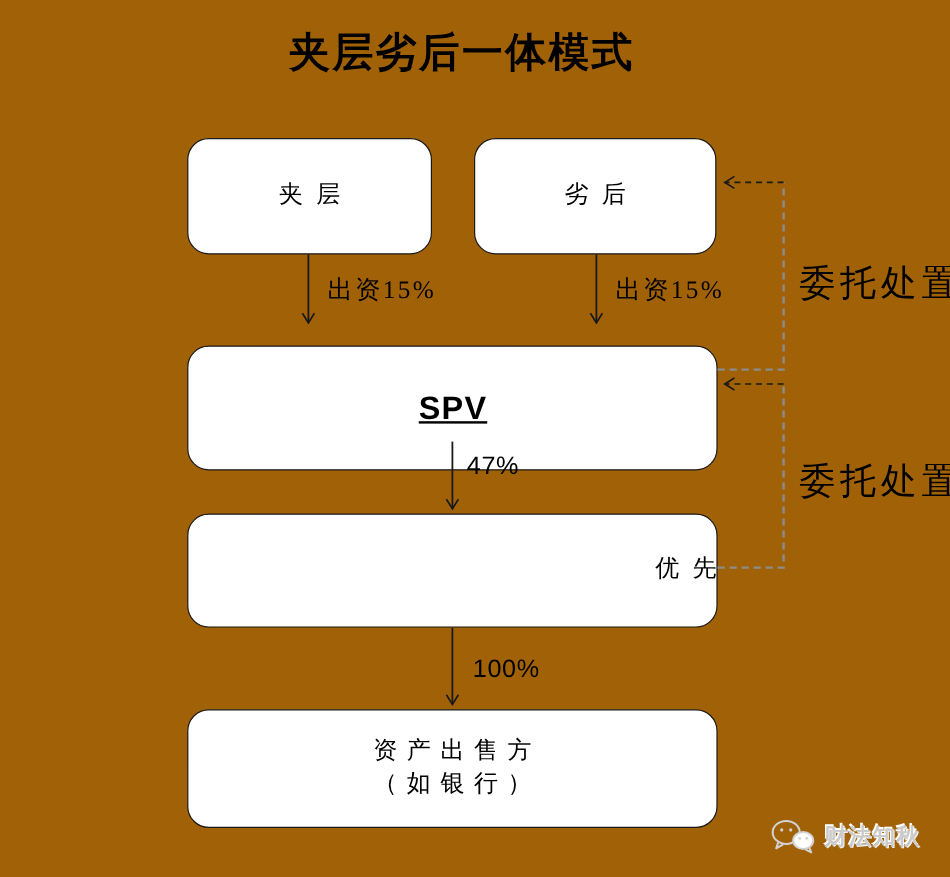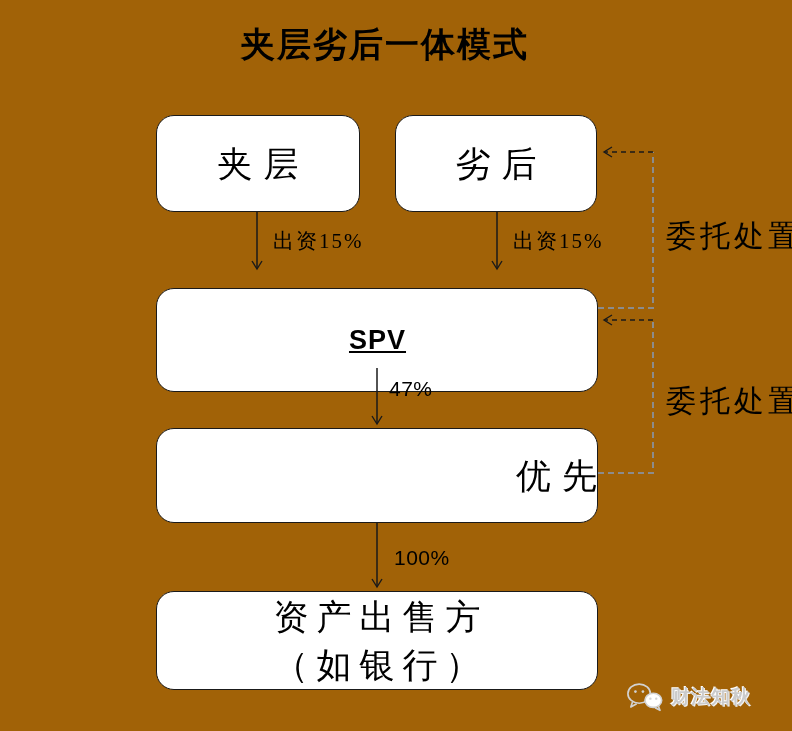--- a/index.html
+++ b/index.html
@@ -13,21 +13,21 @@
     font-size:34px;font-weight:700;color:#000000;letter-spacing:2px;
     line-height:44px;white-space:nowrap;
   }
 
   .node{
     position:absolute;border:1.6px solid #1a1a1a;border-radius:18px;
     background:#ffffff;display:flex;align-items:center;justify-content:center;
     flex-direction:column;box-sizing:border-box;
   }
   .node-label{
-    font-family:Liberation Sans, sans-serif;font-size:35px;color:#000000;
+    font-family:Liberation Mono, monospace;font-size:20px;color:#000000;
     letter-spacing:11px;margin-right:-11px;white-space:nowrap;line-height:1.35;
   }
   .node-label.sans{
     font-family:"Liberation Sans", sans-serif;font-weight:700;
     letter-spacing:1px;margin-right:-1px;font-size:27px;
   }
   .node-label.two-line{letter-spacing:8px;margin-right:-8px;text-align:center;}
 
   #node-mezzanine  {left:156px;top:115px;width:204px;height:97px;}
   #node-subordinate{left:395px;top:115px;width:202px;height:97px;}
@@ -46,21 +46,21 @@
   .edge-label.entrust{font-size:30px;letter-spacing:4px;}
 
   #label-contrib-left {left:273px;top:227px;}
   #label-contrib-right{left:513px;top:227px;}
   #label-pct-30 {left:389px;top:377px;}
   #label-pct-100{left:394px;top:546px;}
   #label-entrust-top   {left:666px;top:216px;}
   #label-entrust-bottom{left:666px;top:381px;}
 
   .watermark{
-    position:absolute;left:625px;top:681px;height:32px;
+    position:absolute;left:641px;top:681px;height:32px;
     display:flex;align-items:center;gap:6px;
   }
   .watermark-text{
     font-family:"Liberation Sans", sans-serif;font-size:19px;font-weight:700;
     color:#cbcbcb;letter-spacing:1px;
     text-shadow:-1px -1px 0 #ffffff, 1px 1px 0 #f2f2f2;
   }
 </style>
 </head>
 <body>

